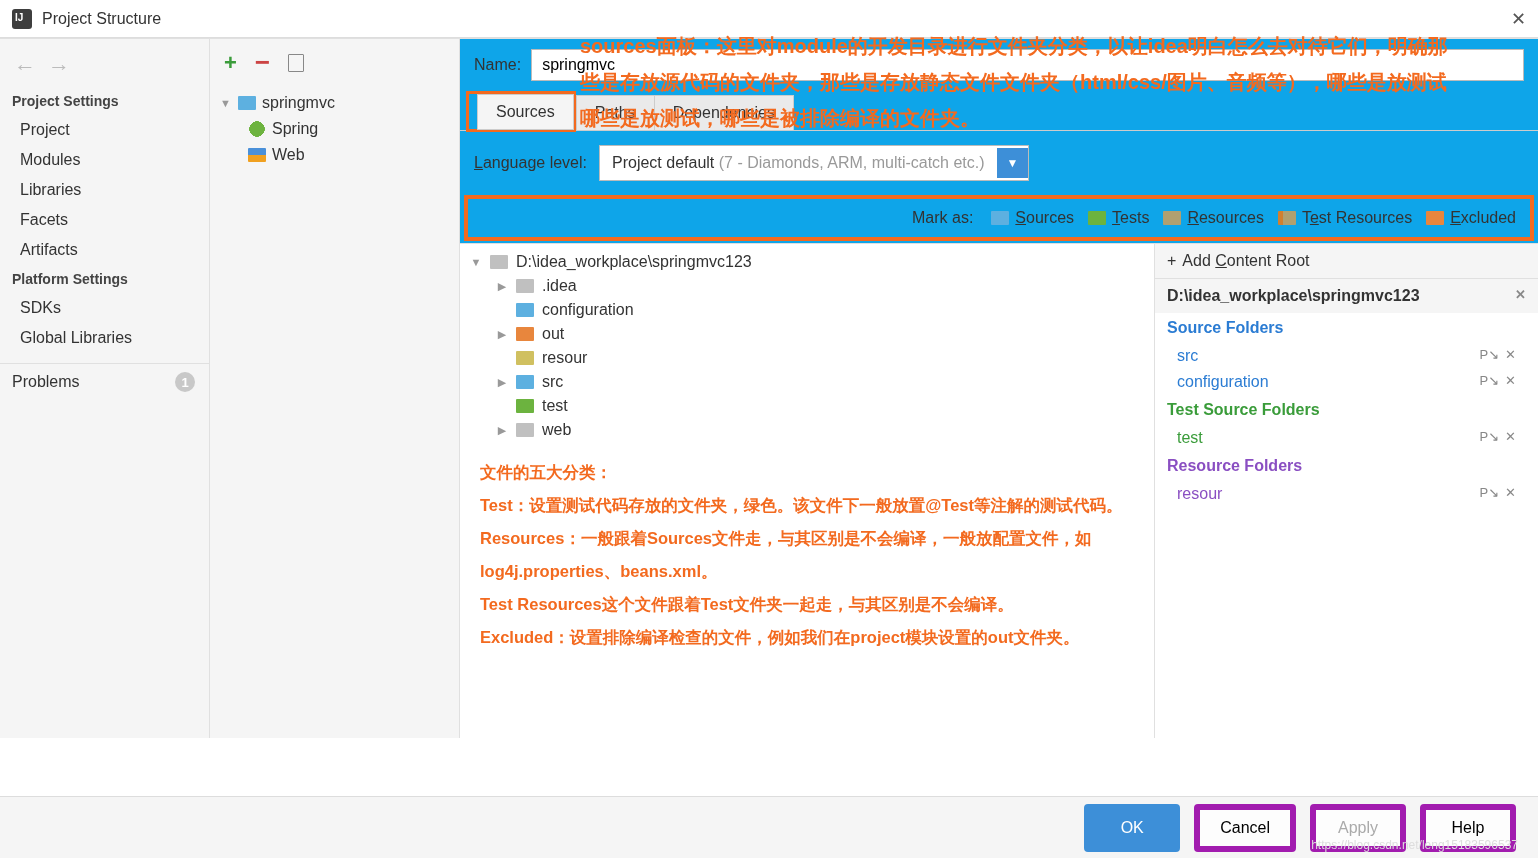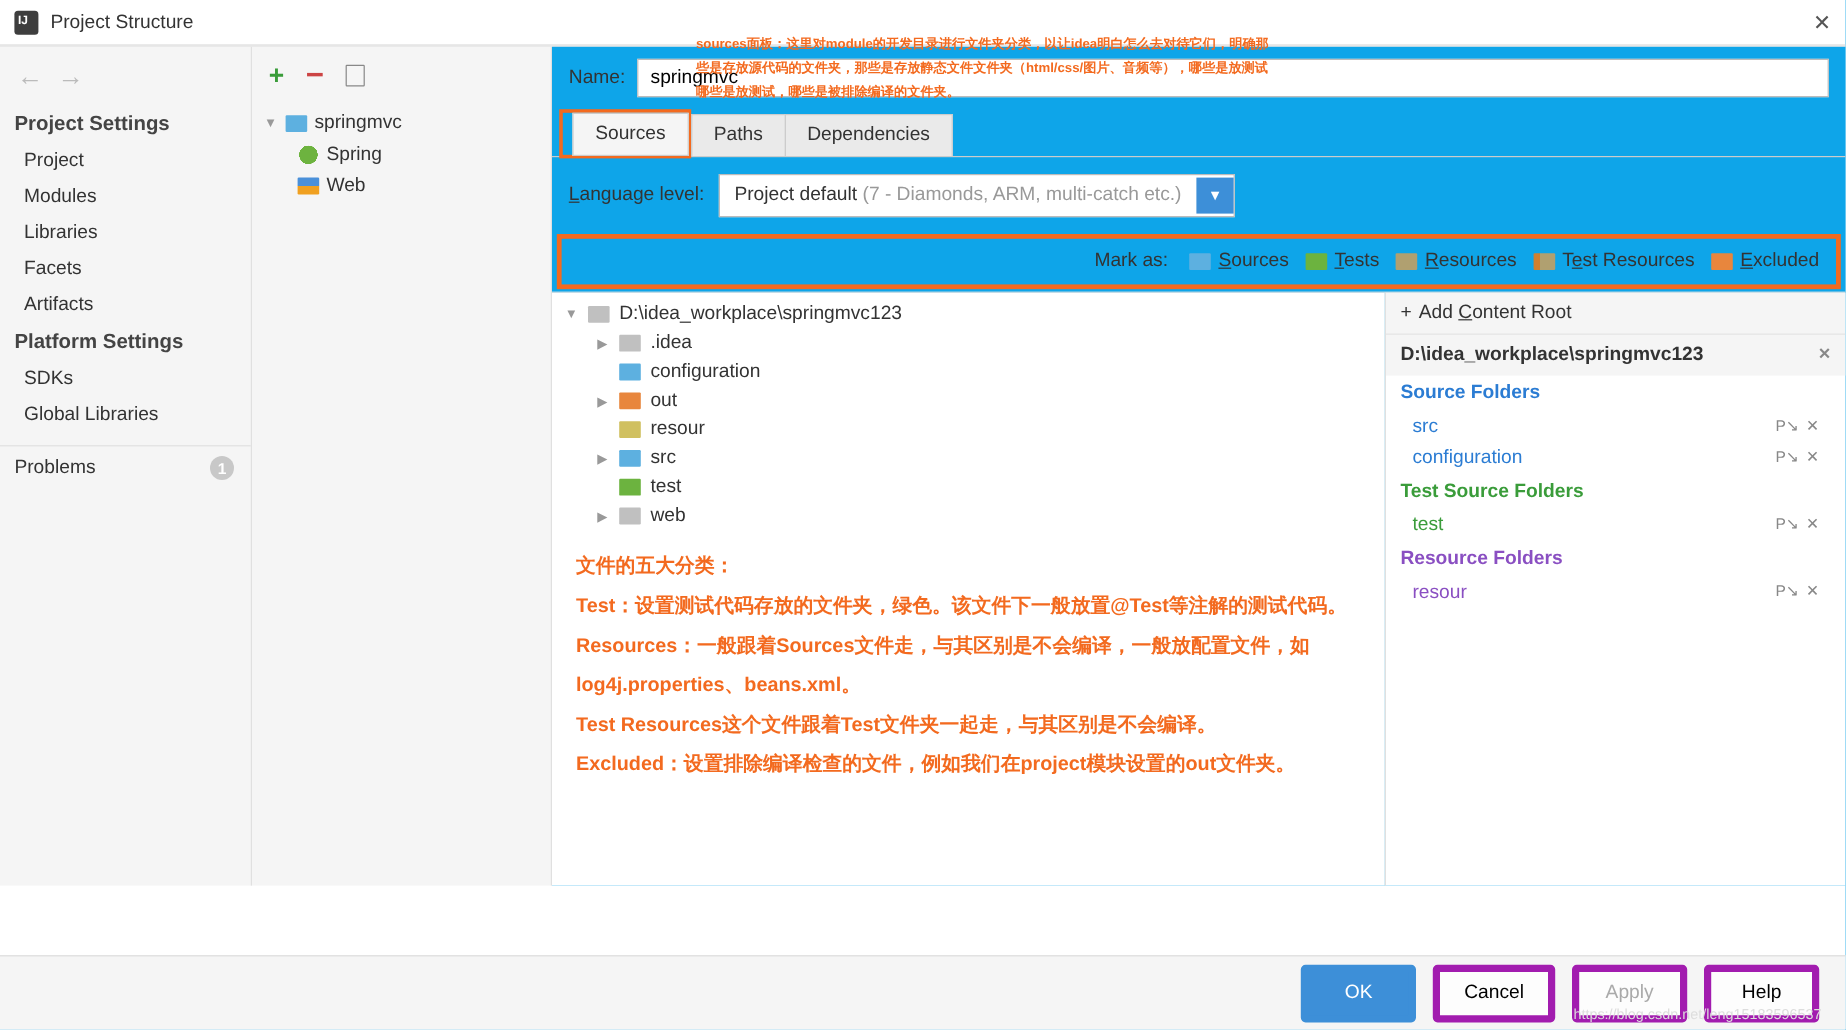--- a/index.html
+++ b/index.html
@@ -2,26 +2,26 @@
 <html><head>
 <meta charset="utf-8">
 <style>
 * { box-sizing: border-box; margin: 0; padding: 0; font-family: "Segoe UI", Arial, sans-serif; }
 body { width: 1538px; height: 858px; background: #fff; overflow: hidden; font-size: 14px; color: #333; }
 .titlebar { height: 38px; display: flex; align-items: center; padding: 0 12px; border-bottom: 1px solid #ddd; }
 .titlebar .icon { width: 20px; height: 20px; background: #3e3e3e; border-radius: 3px; margin-right: 10px; position: relative; }
 .titlebar .icon::after { content: "IJ"; color: #fff; font-size: 10px; font-weight: bold; position: absolute; left: 3px; top: 3px; }
 .titlebar .title { font-size: 16px; }
 .titlebar .close { margin-left: auto; font-size: 18px; cursor: pointer; color: #555; }
-.annot-top { position: absolute; left: 580px; top: 28px; color: #f36a1f; font-weight: bold; font-size: 11px; line-height: 1.8; z-index: 50; }
+.annot-top { position: absolute; left: 580px; top: 28px; color: #f36a1f; font-weight: bold; font-size: 20px; line-height: 1.8; z-index: 50; }
 .main { display: flex; height: 700px; border-top: 1px solid #e0e0e0; }
 .left { width: 210px; background: #f5f5f5; border-right: 1px solid #e0e0e0; padding-top: 8px; }
 .left .nav { display: flex; gap: 12px; padding: 4px 14px 10px; }
 .left .nav .arrow { color: #bbb; font-size: 22px; }
-.left .section-hdr { padding: 6px 12px; font-size: 17px; font-weight: bold; color: #444; }
+.left .section-hdr { padding: 6px 12px; font-size: 14px; font-weight: bold; color: #444; }
 .left .item { padding: 6px 20px; font-size: 16px; cursor: pointer; }
 .left .problems { display: flex; align-items: center; justify-content: space-between; padding: 8px 14px 8px 12px; border-top: 1px solid #e0e0e0; margin-top: 10px; font-size: 16px; }
 .left .badge { background: #c8c8c8; color: #fff; border-radius: 50%; width: 20px; height: 20px; display: flex; align-items: center; justify-content: center; font-size: 13px; font-weight: bold; }
 .middle { width: 250px; background: #f5f5f5; border-right: 1px solid #e0e0e0; }
 .middle .toolbar { display: flex; gap: 18px; padding: 8px 14px; align-items: center; }
 .middle .toolbar .plus { color: #3a9c3a; font-size: 22px; font-weight: bold; }
 .middle .toolbar .minus { color: #cc4444; font-size: 26px; font-weight: bold; }
 .middle .toolbar .copy { width: 16px; height: 18px; border: 1.5px solid #888; border-radius: 1px; position: relative; }
 .middle .tree { padding: 4px 0; }
 .middle .tree-row { display: flex; align-items: center; padding: 4px 10px; gap: 6px; font-size: 16px; }

